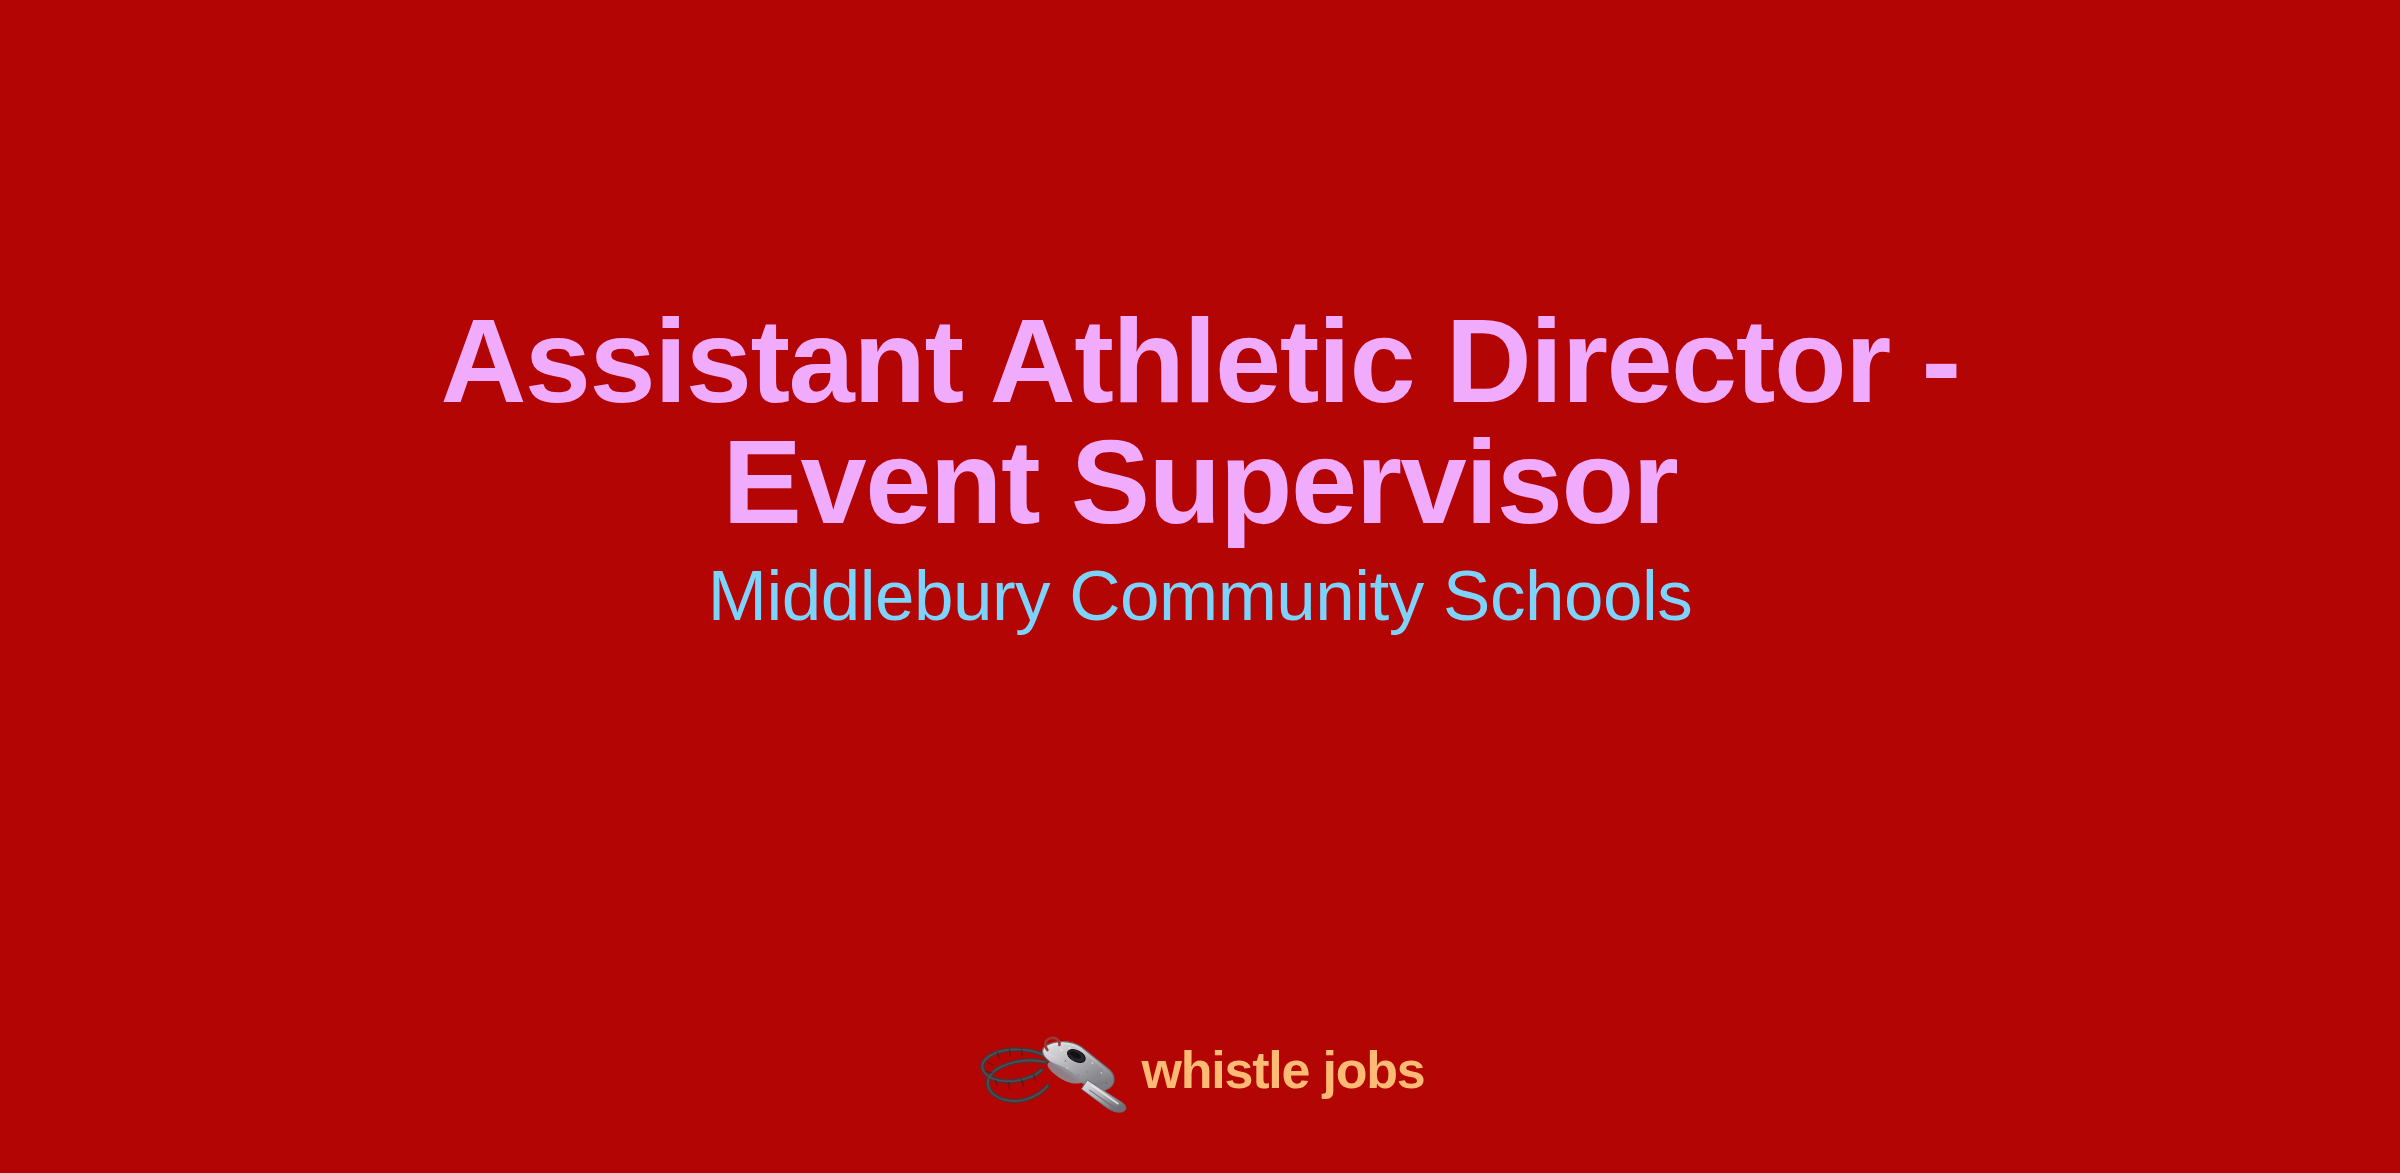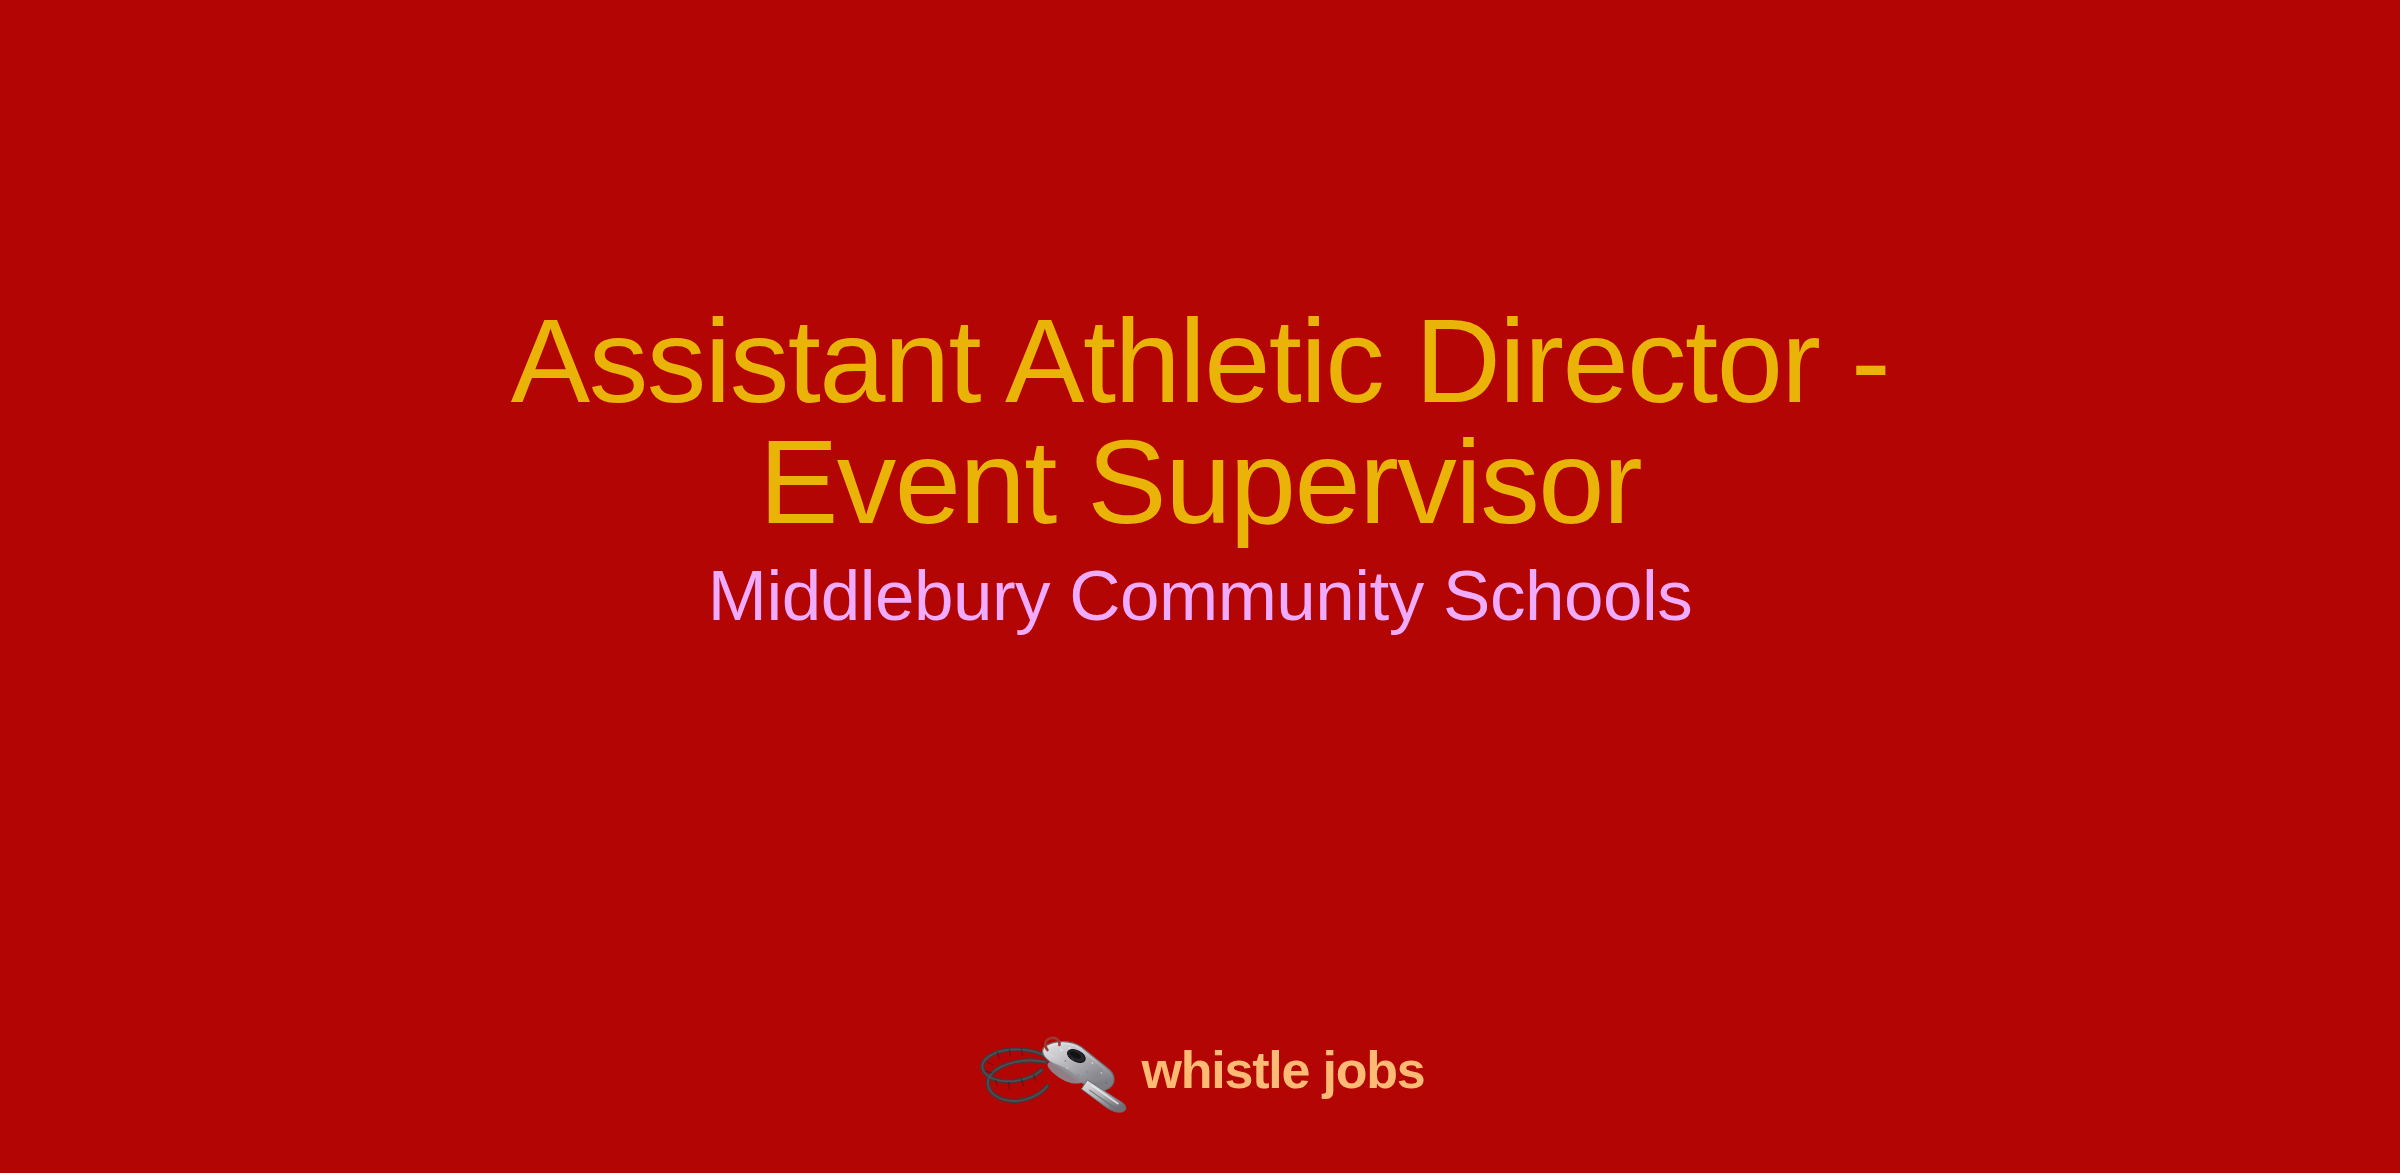--- a/index.html
+++ b/index.html
@@ -32,34 +32,34 @@
     display: flex;
     flex-direction: column;
     align-items: center;
     justify-content: flex-start;
     padding: 0 180px;
     box-sizing: border-box;
   }
 
   .job-title {
     margin: 0;
-    color: #eab308;
+    color: #f0abfc;
     font-family: "Liberation Sans", sans-serif;
-    font-weight: 400;
+    font-weight: 700;
     font-size: 119px;
     line-height: 1.02;
     letter-spacing: -1.5px;
     text-align: center;
     max-width: 1560px;
     word-wrap: break-word;
   }
 
   .org-name {
     margin: 14px 0 0 0;
-    color: #f0abfc;
+    color: #7dd3fc;
     font-family: "Liberation Sans", sans-serif;
     font-weight: 400;
     font-size: 71px;
     line-height: 1.1;
     letter-spacing: -0.5px;
     max-width: 1700px;
   }
 
   
   .brand-logo {

